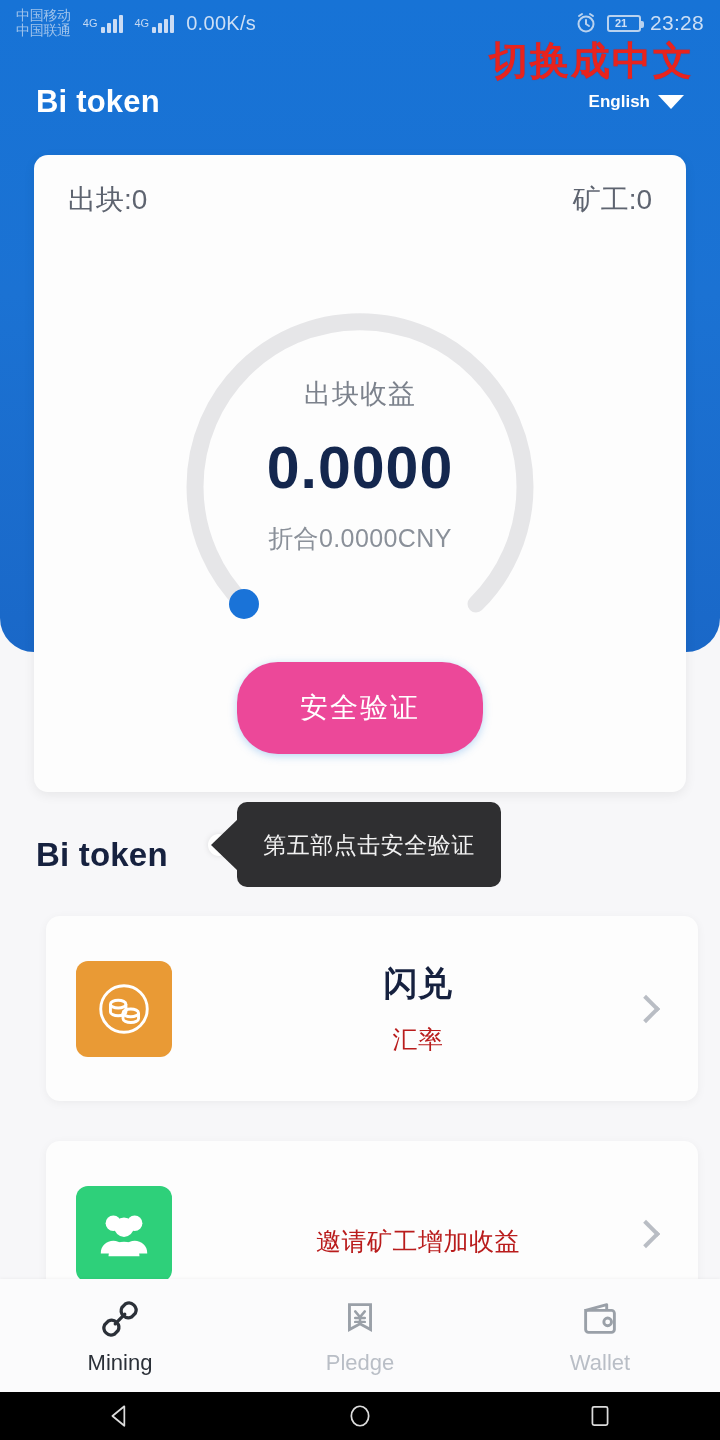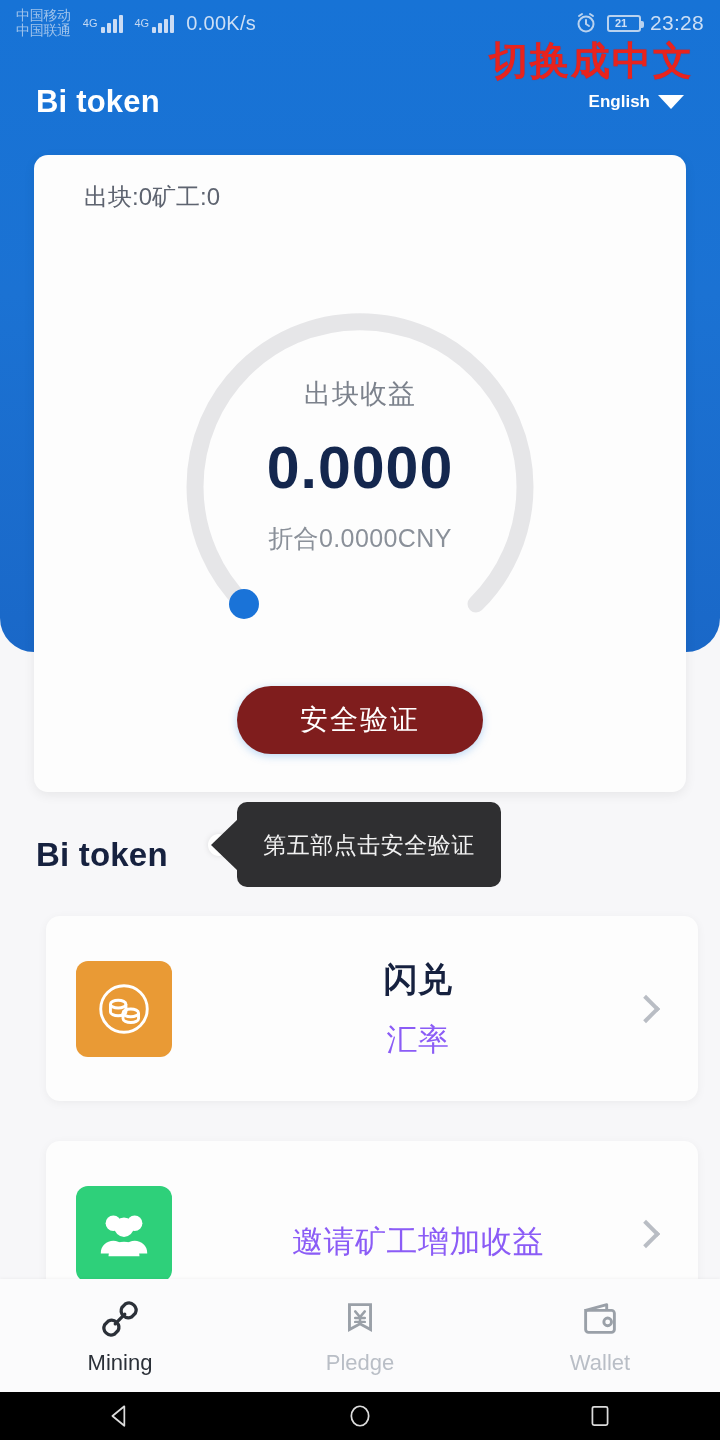--- a/index.html
+++ b/index.html
@@ -65,38 +65,38 @@
     text-shadow:0 0 1px rgba(200,0,0,.4);
   }
 
   
   .maincard{
     position:absolute; left:34px; top:155px; width:652px; height:637px;
     background:#fdfdfd; border-radius:14px; box-shadow:0 3px 12px rgba(0,0,0,.07);
   }
   .card-stats{
     position:absolute; left:0; top:26px; width:100%;
-    display:flex; justify-content:flex-start; padding:0 50px;
-    font-size:24px; color:#5e6470;
+    display:flex; justify-content:space-between; padding:0 34px;
+    font-size:28px; color:#5e6470;
   }
   .gauge-wrap{ position:absolute; left:50%; top:100px; transform:translateX(-50%); width:430px; height:420px; }
   .gauge-wrap svg{ display:block; overflow:visible; }
   .gauge-center{
     position:absolute; left:0; top:0; width:100%; height:100%;
     display:flex; flex-direction:column; align-items:center; justify-content:center;
     pointer-events:none;
   }
   .g-label{ font-size:27px; color:#7c828c; letter-spacing:1px; }
   .g-value{ font-size:59px; font-weight:bold; color:#14274e; letter-spacing:1px; margin:22px 0 20px; }
   .g-sub{ font-size:25px; color:#8a9099; letter-spacing:.4px; }
 
   .verify-btn{
     position:absolute; left:50%; transform:translateX(-50%); bottom:38px;
-    width:246px; height:68px; border-radius:41px;
-    background:#7f1d1d; border:none; cursor:pointer;
+    width:246px; height:92px; border-radius:41px;
+    background:#ec4899; border:none; cursor:pointer;
     color:#fff; font-size:28px; font-family:inherit; letter-spacing:2px;
     box-shadow:0 2px 8px rgba(58,142,230,.35);
   }
 
   
   .tooltip-dot{
     position:absolute; left:208px; top:834px; width:22px; height:22px;
     border-radius:50%; background:#ffffff; box-shadow:0 0 6px rgba(0,0,0,.10);
   }
   .tooltip{
@@ -124,21 +124,21 @@
     display:flex; align-items:center; padding:0 30px;text-align:center;
   }
   #card-swap{ top:916px; }
   #card-invite{ top:1141px; }
   .li-icon{
     width:96px; height:96px; border-radius:12px; flex:none;
     display:flex; align-items:center; justify-content:center;
   }
   .li-text{ margin-left:28px; flex:1; }
   .li-title{ font-size:34px; font-weight:bold; color:#16213f; letter-spacing:.5px; }
-  .li-sub{ font-size:31px; color:#8b5cf6; margin-top:16px; letter-spacing:.5px; }
+  .li-sub{ font-size:25px; color:#b91c1c; margin-top:16px; letter-spacing:.5px; }
   .chev{
     width:20px; height:20px; border-top:4px solid #b9bdc4; border-right:4px solid #b9bdc4;
     transform:rotate(45deg); margin-right:12px; flex:none;
   }
 
   
   .bottomnav{
     position:absolute; left:0; bottom:48px; width:720px; height:113px;
     background:#fbfbfc; display:flex; align-items:center;
     box-shadow:0 -1px 3px rgba(0,0,0,.04);

